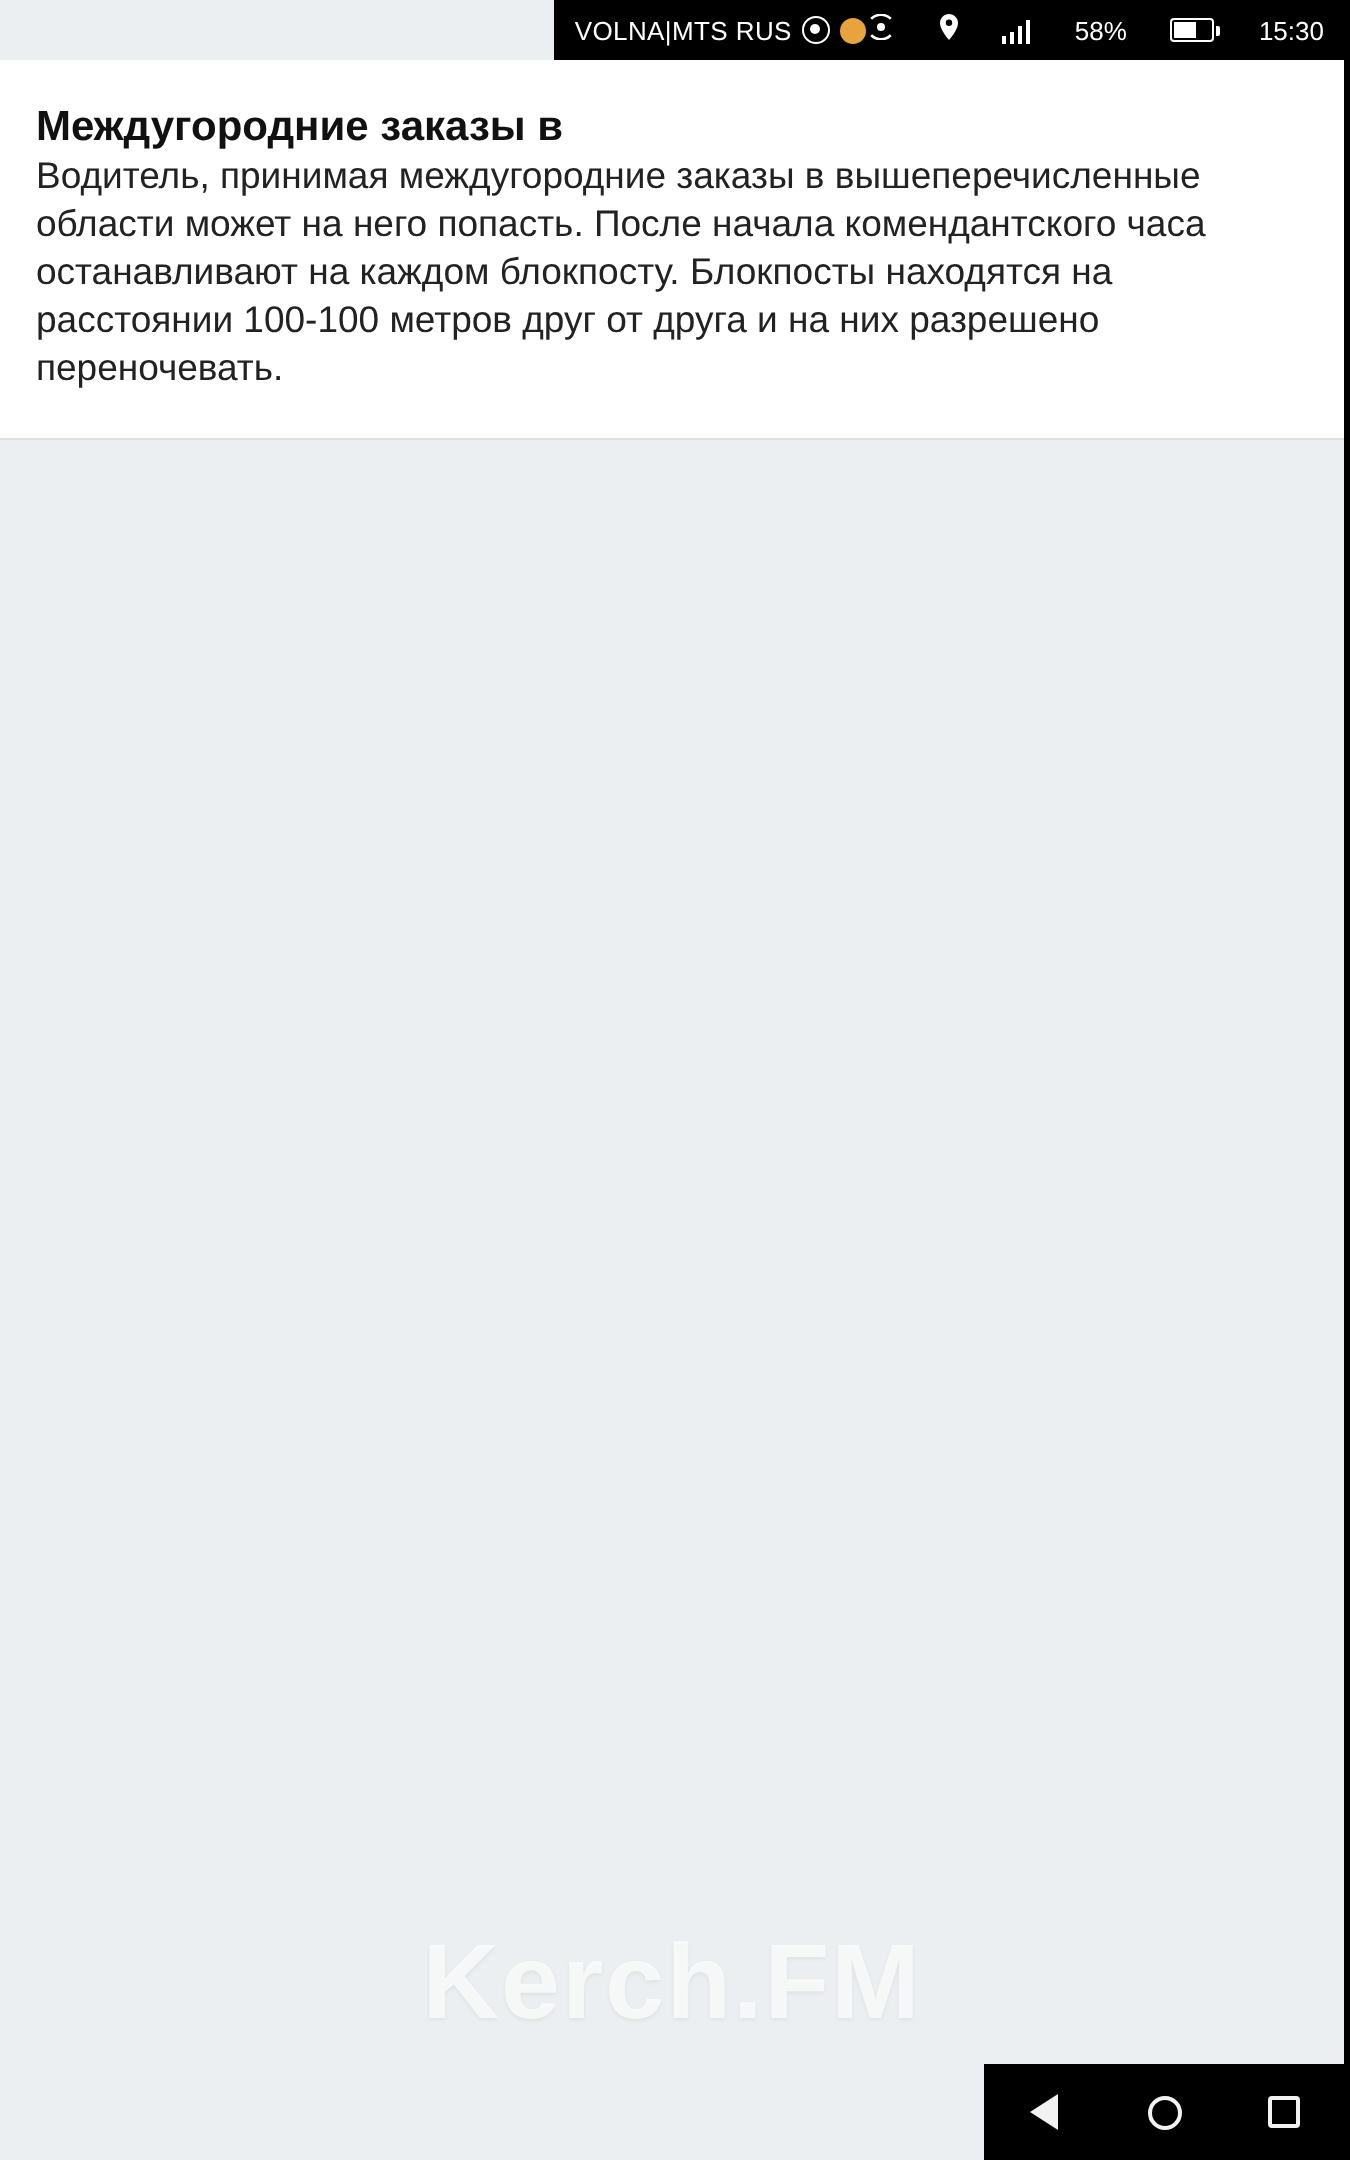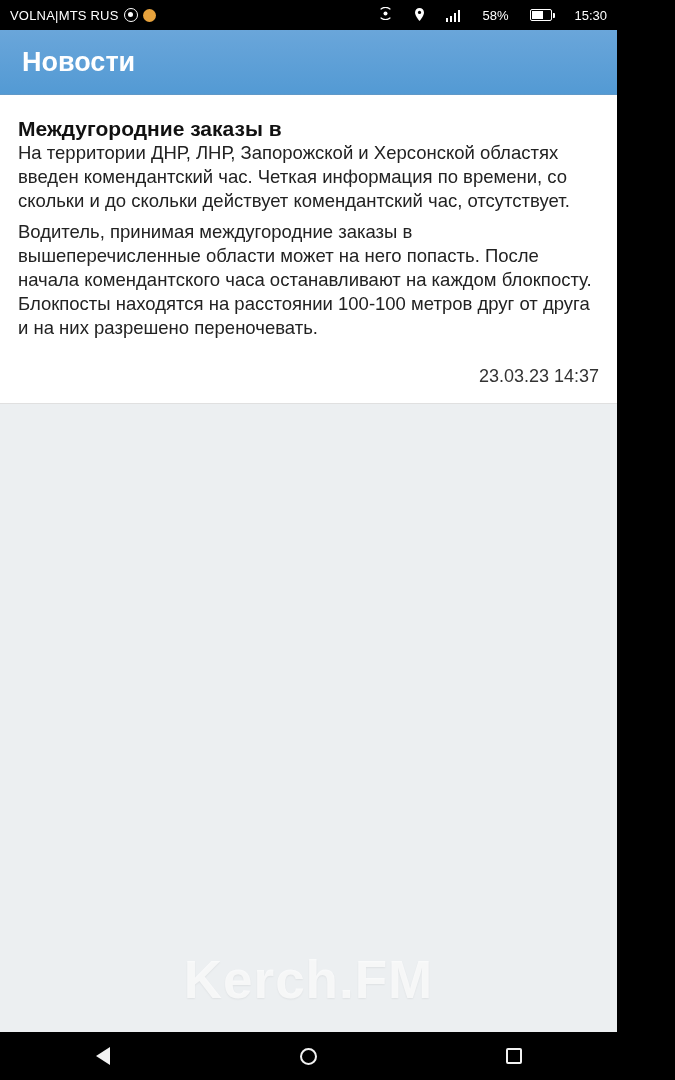--- a/index.html
+++ b/index.html
@@ -5,25 +5,26 @@
   * { box-sizing: border-box; margin: 0; padding: 0; }
   html, body {
     width: 675px;
     height: 1080px;
     background: #000;
     font-family: "Liberation Sans", sans-serif;
     overflow: hidden;
   }
   .phone {
     position: relative;
-    width: 617px;
+    width: 672px;
     height: 1080px;
     background: #eceff1;
     display: flex;
     flex-direction: column;
+    align-items: flex-end;
   }
 
   
   .status-bar {
     height: 30px;
     background: #000;
     color: #fff;
     display: flex;
     align-items: center;
     justify-content: space-between;
@@ -121,21 +122,21 @@
     text-align: right;
     font-size: 18px;
     color: #333;
     margin-top: 26px;
   }
 
   
   .watermark {
     position: absolute;
     left: 0; right: 0;
-    bottom: 22px;
+    bottom: 10px;
     text-align: center;
     font-size: 53px;
     font-weight: bold;
     color: rgba(255,255,255,.72);
     letter-spacing: 1px;
     text-shadow: 0 1px 2px rgba(0,0,0,.06);
     pointer-events: none;
   }
 
   
@@ -199,31 +200,26 @@
           <i></i>
         </span>
       <span>58%</span>
       <span class="batt">
           <i></i>
         </span>
       <span>15:30</span>
     </div>
   </div>
 
-  <div class="app-bar">
-    <span class="app-title">Новости</span>
-  </div>
 
   <div class="content">
 
     <div class="card">
       <div class="card-title">Междугородние заказы в</div>
-      <p class="para">На территории ДНР, ЛНР, Запорожской и Херсонской областях введен комендантский час. Четкая информация по времени, со скольки и до скольки действует комендантский час, отсутствует.</p>
       <p class="para">Водитель, принимая междугородние заказы в вышеперечисленные области может на него попасть. После начала комендантского часа останавливают на каждом блокпосту. Блокпосты находятся на расстоянии 100-100 метров друг от друга и на них разрешено переночевать.</p>
-      <div class="card-time">23.03.23 14:37</div>
     </div>
 
     <div class="watermark">Kerch.FM</div>
   </div>
 
   <div class="nav-bar">
     <div class="nav-btn">
       <span class="nav-back"></span>
     </div>
     <div class="nav-btn">

